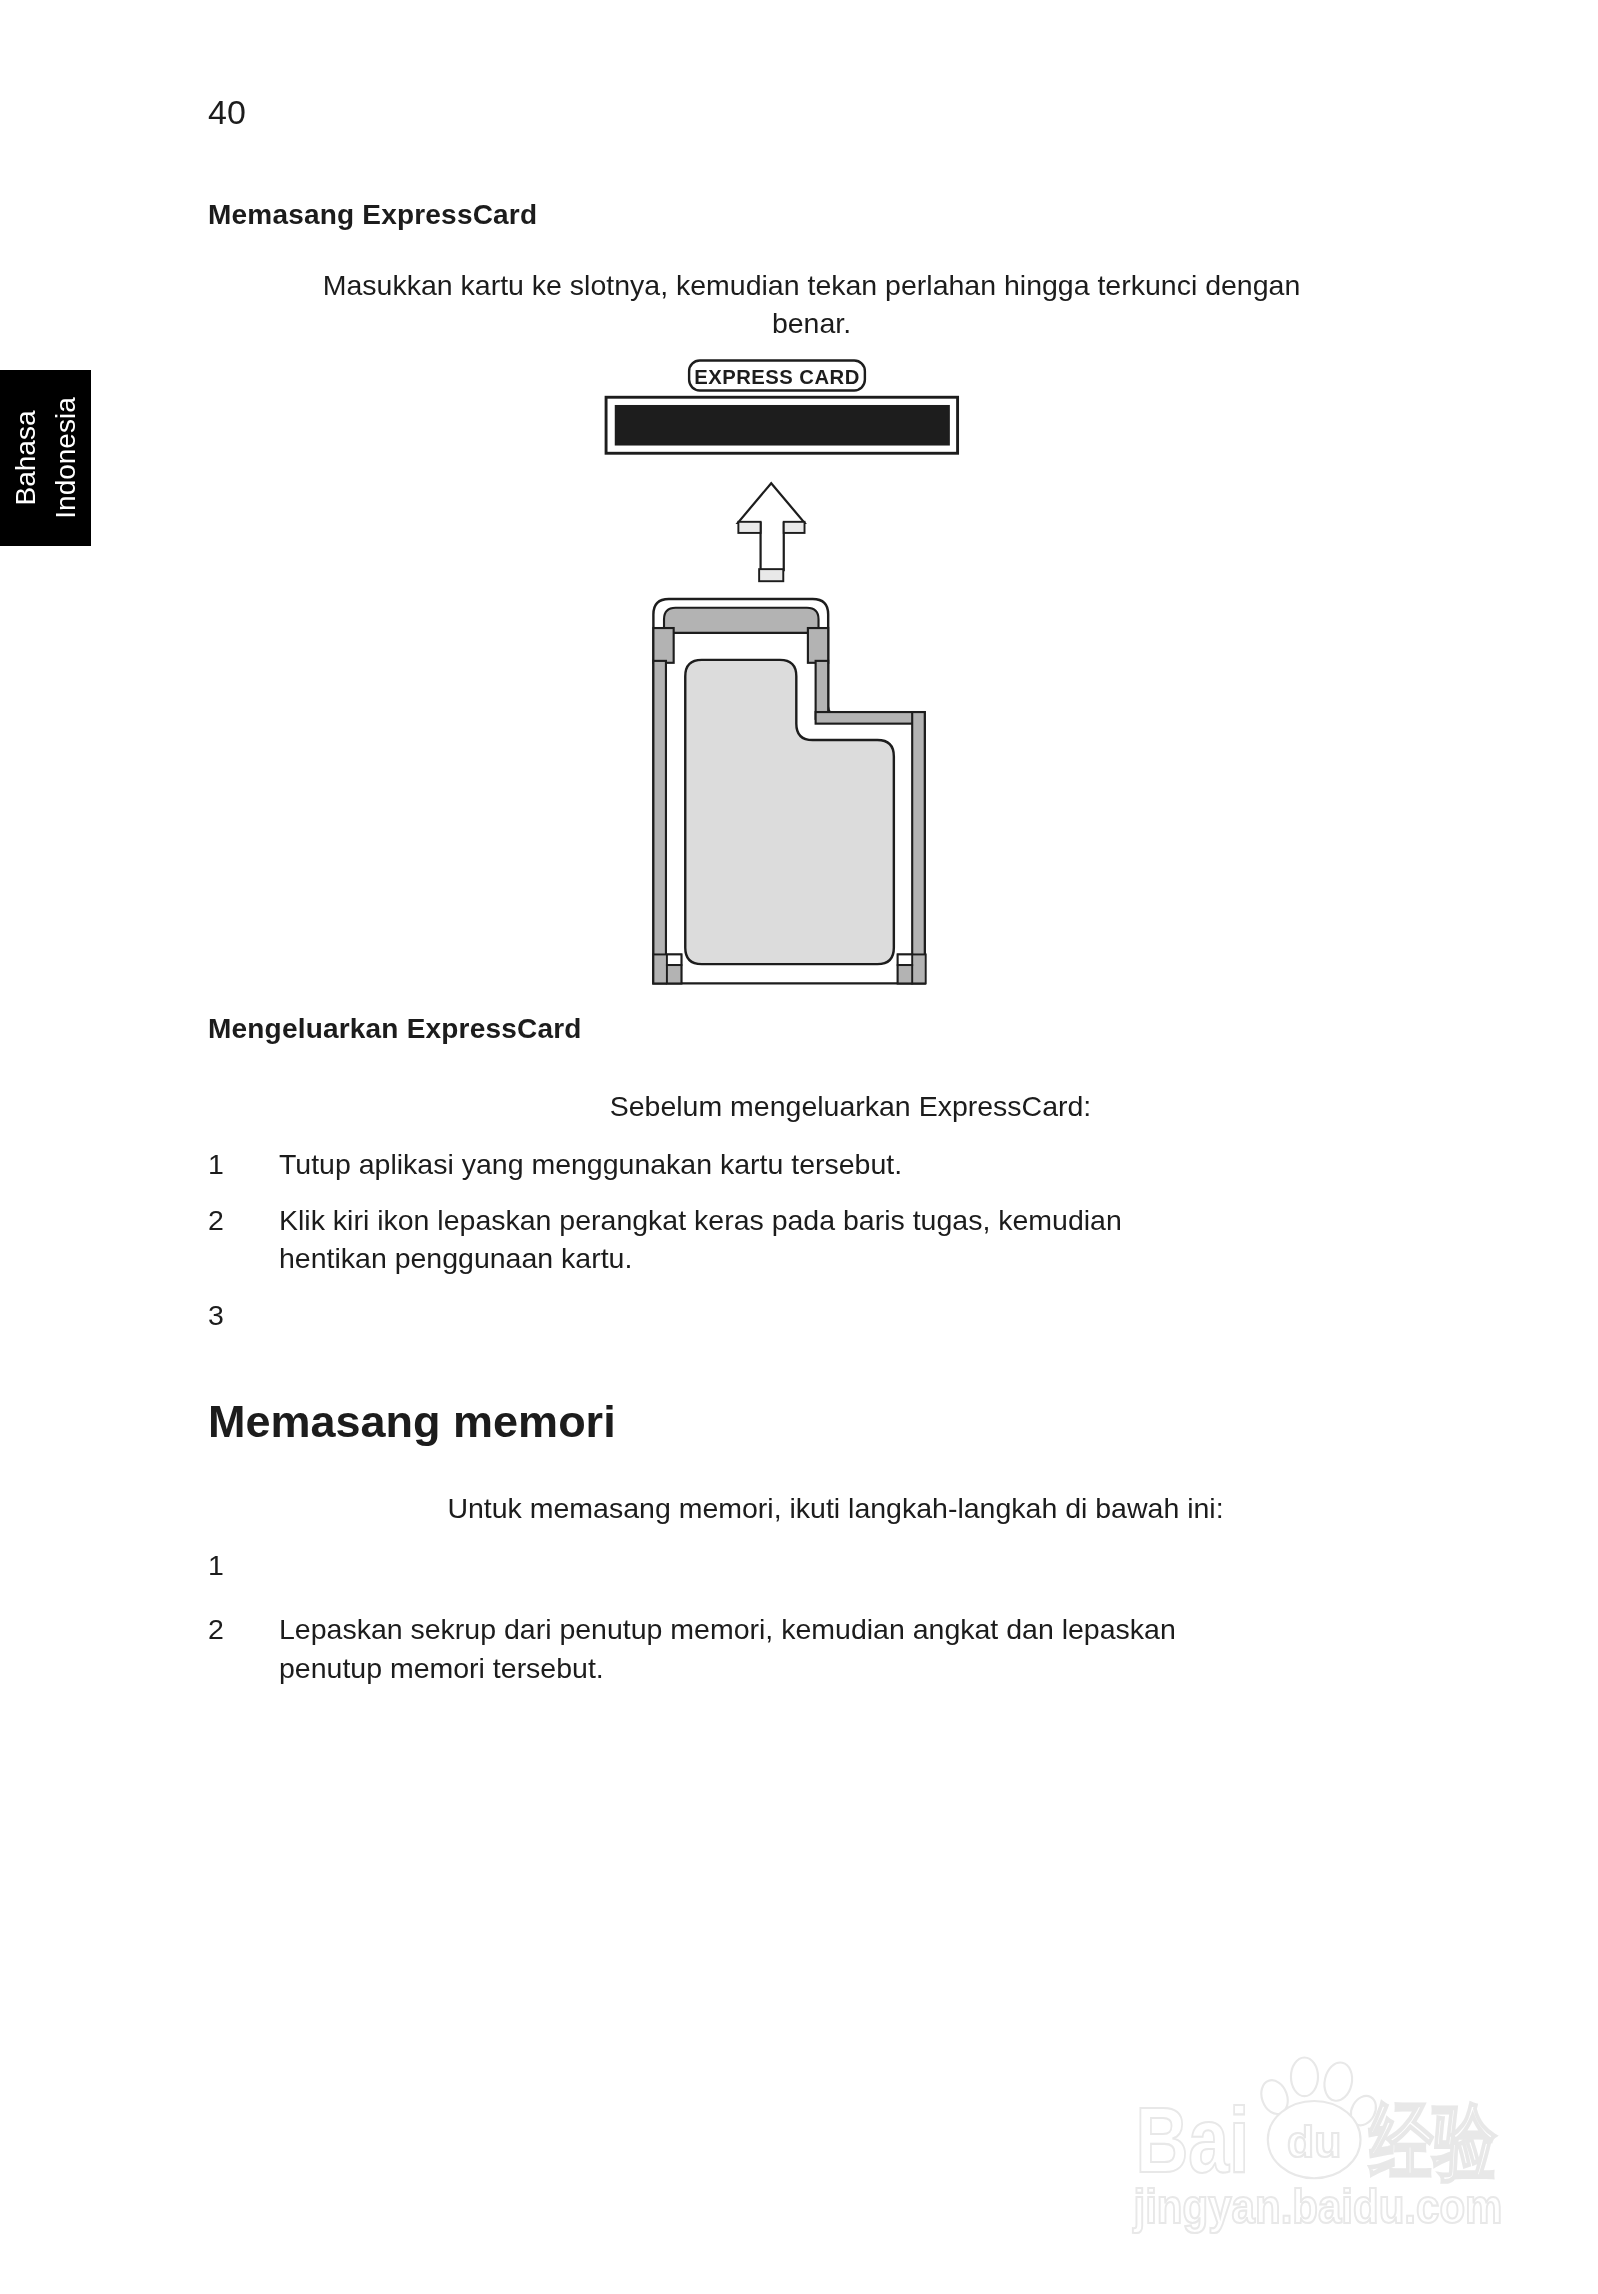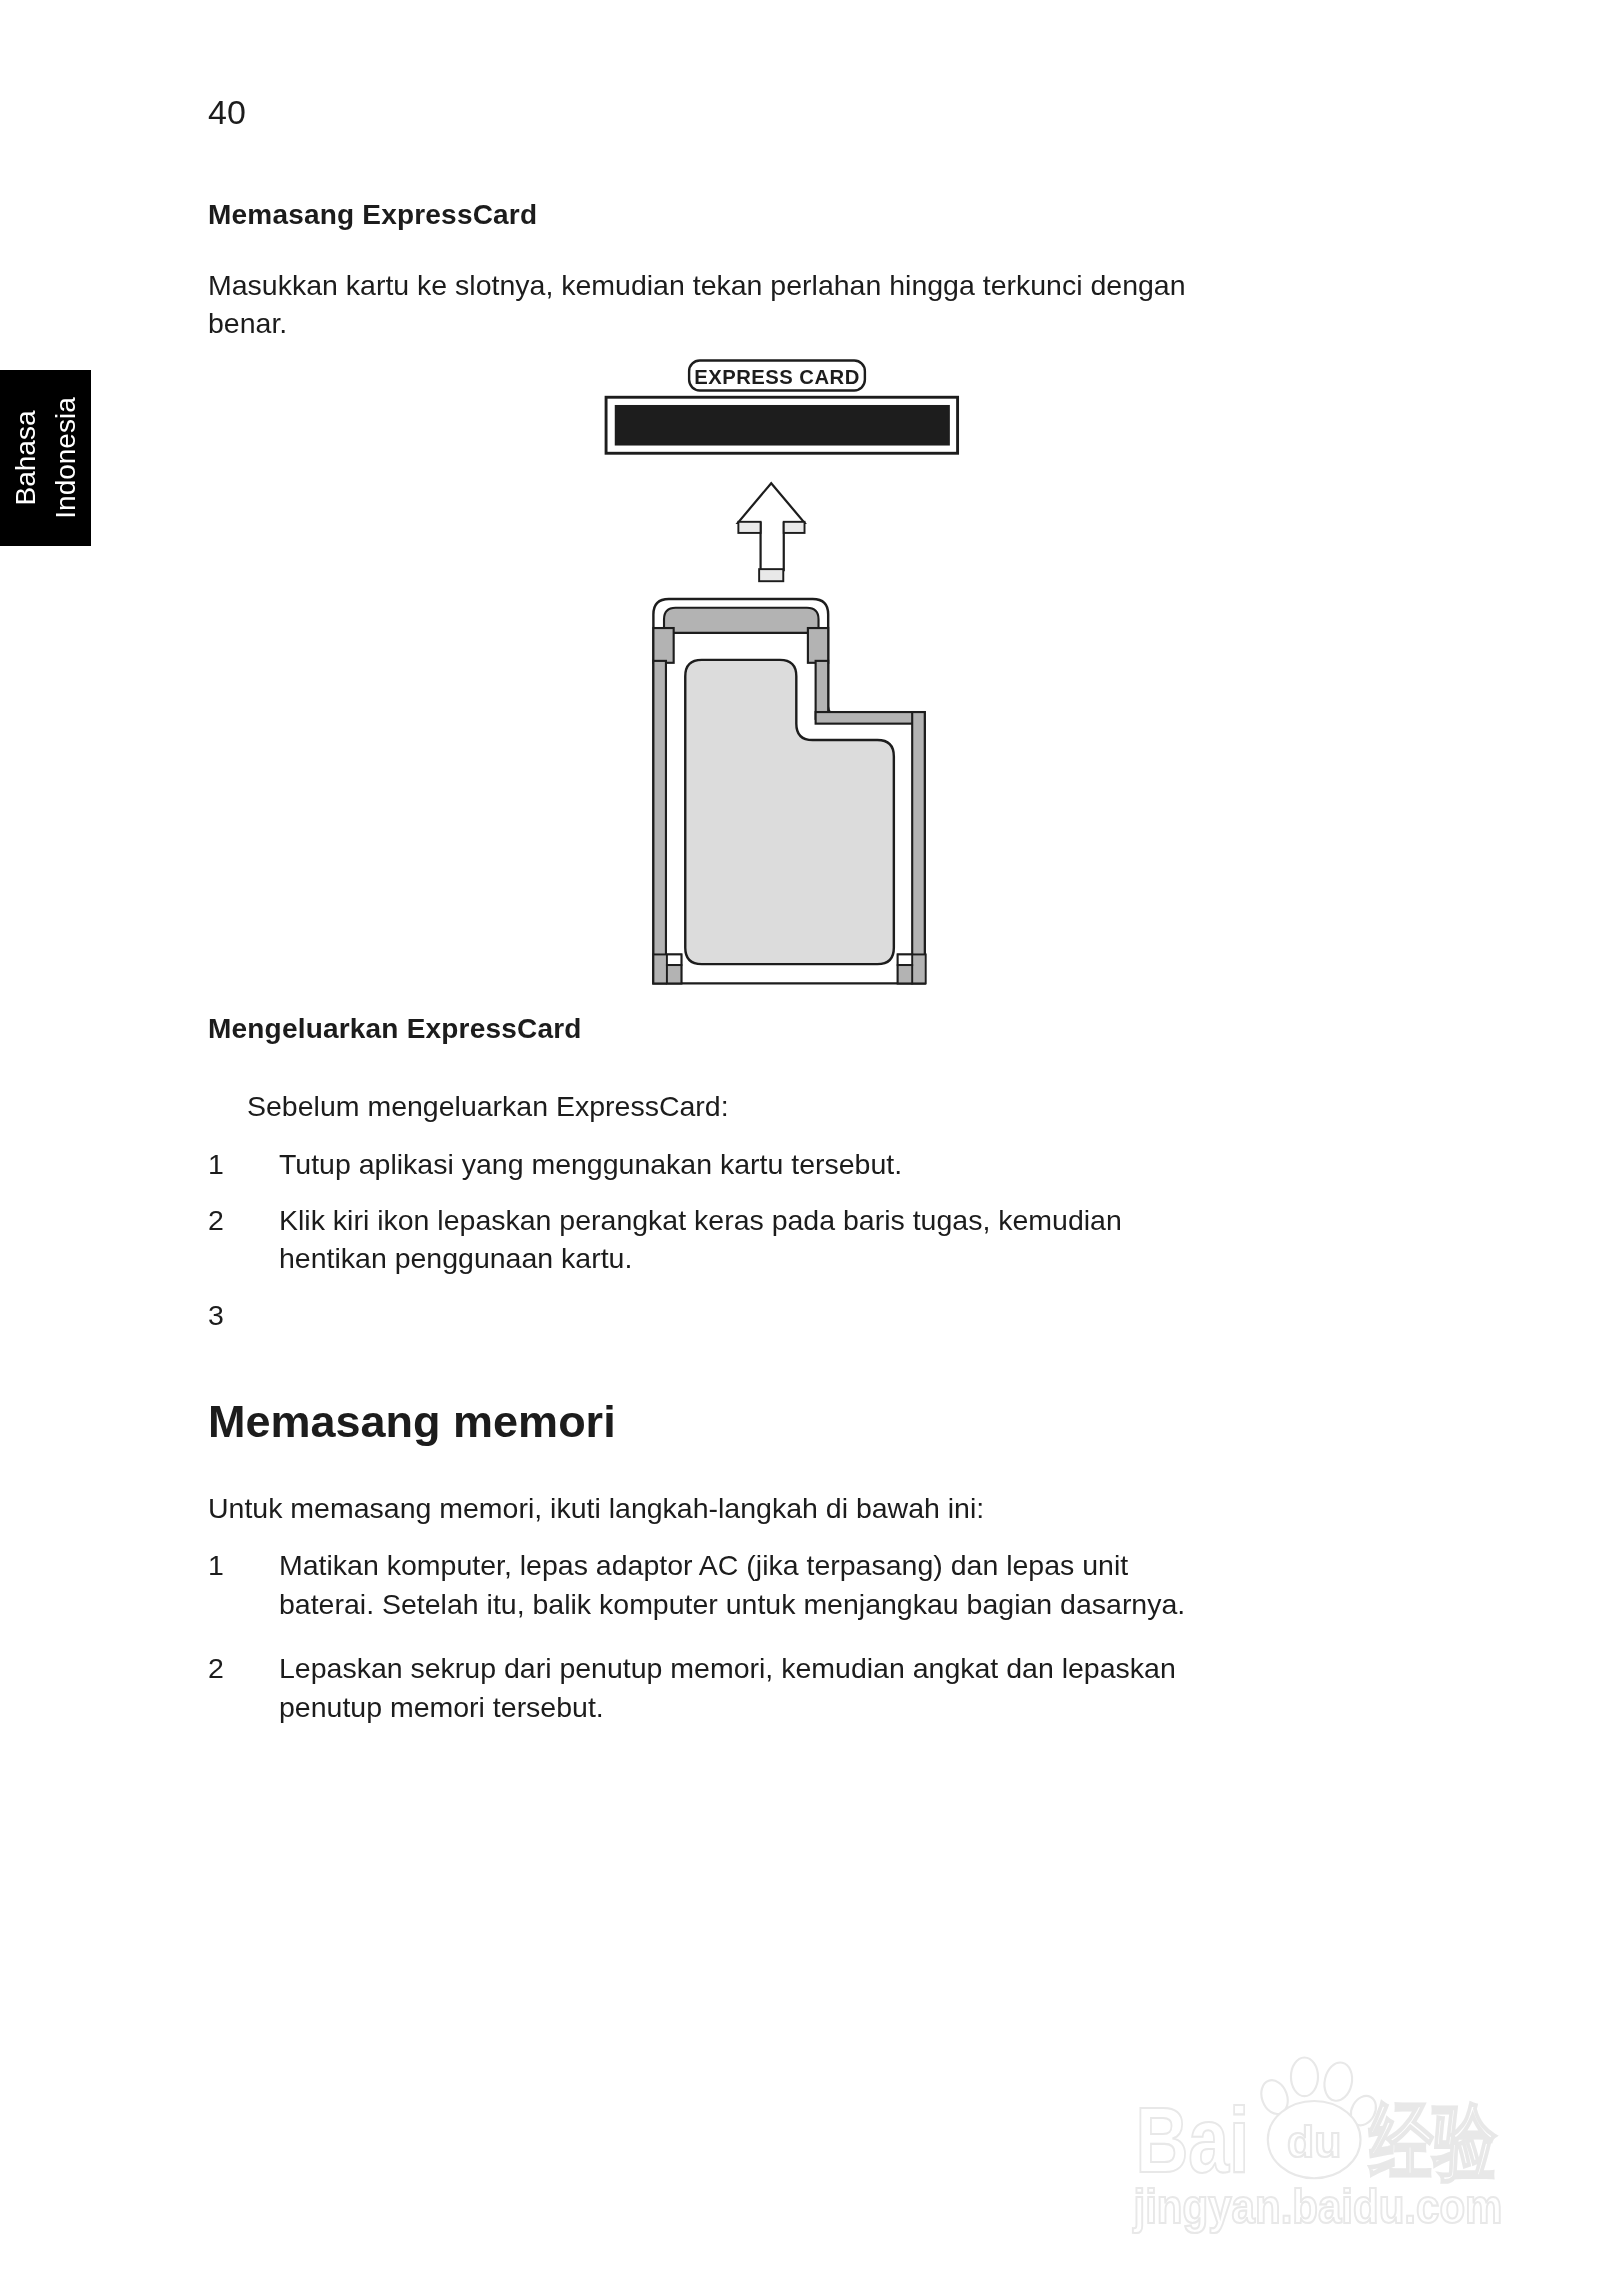--- a/index.html
+++ b/index.html
@@ -6,21 +6,21 @@
   body{
     width:1599px;height:2294px;position:relative;background:#ffffff;
     font-family:"Liberation Sans", sans-serif;color:#1c1c1c;overflow:hidden;
   }
   .abs{position:absolute;}
   #page-number{left:208px;top:95px;font-size:34px;line-height:35px;}
   .h2{font-size:28px;font-weight:bold;letter-spacing:0.2px;}
   #section1-heading{left:208px;top:199px;}
   #section2-heading{left:208px;top:1013px;}
   #chapter-heading{left:208px;top:1396px;font-size:45px;font-weight:bold;}
-  .bodytext{font-size:28.5px;line-height:38px;}
+  .bodytext{font-size:28.5px;line-height:38px;text-align:center;}
   #para1{left:208px;top:266px;width:1207px;}
   #para2{left:208px;top:1087px;width:1207px;margin-left:39px;}
   #para3{left:208px;top:1489px;width:1255px;}
   .steps{left:208px;top:0;width:1255px;}
   #steps-remove{top:1145px;}
   #steps-memory{top:1546px;}
   .step{display:flex;margin-bottom:18.3px;}
   #steps-memory .step{margin-bottom:25px;}
   .step-num{width:71px;flex:0 0 71px;font-size:28.5px;line-height:38px;}
   .step-lines{font-size:28.5px;line-height:38px;}
@@ -112,24 +112,20 @@
   </div>
 </div>
 
 <div class="abs" id="chapter-heading">Memasang memori</div>
 
 <div class="abs bodytext" id="para3">Untuk memasang memori, ikuti langkah-langkah di bawah ini:</div>
 
 <div class="abs steps" id="steps-memory">
   <div class="step">
     <div class="step-num">1</div>
-    <div class="step-lines">
-      <div>Matikan komputer, lepas adaptor AC (jika terpasang) dan lepas unit</div>
-      <div>baterai. Setelah itu, balik komputer untuk menjangkau bagian dasarnya.</div>
-    </div>
   </div>
   <div class="step">
     <div class="step-num">2</div>
     <div class="step-lines">
       <div>Lepaskan sekrup dari penutup memori, kemudian angkat dan lepaskan</div>
       <div>penutup memori tersebut.</div>
     </div>
   </div>
 </div>
 

